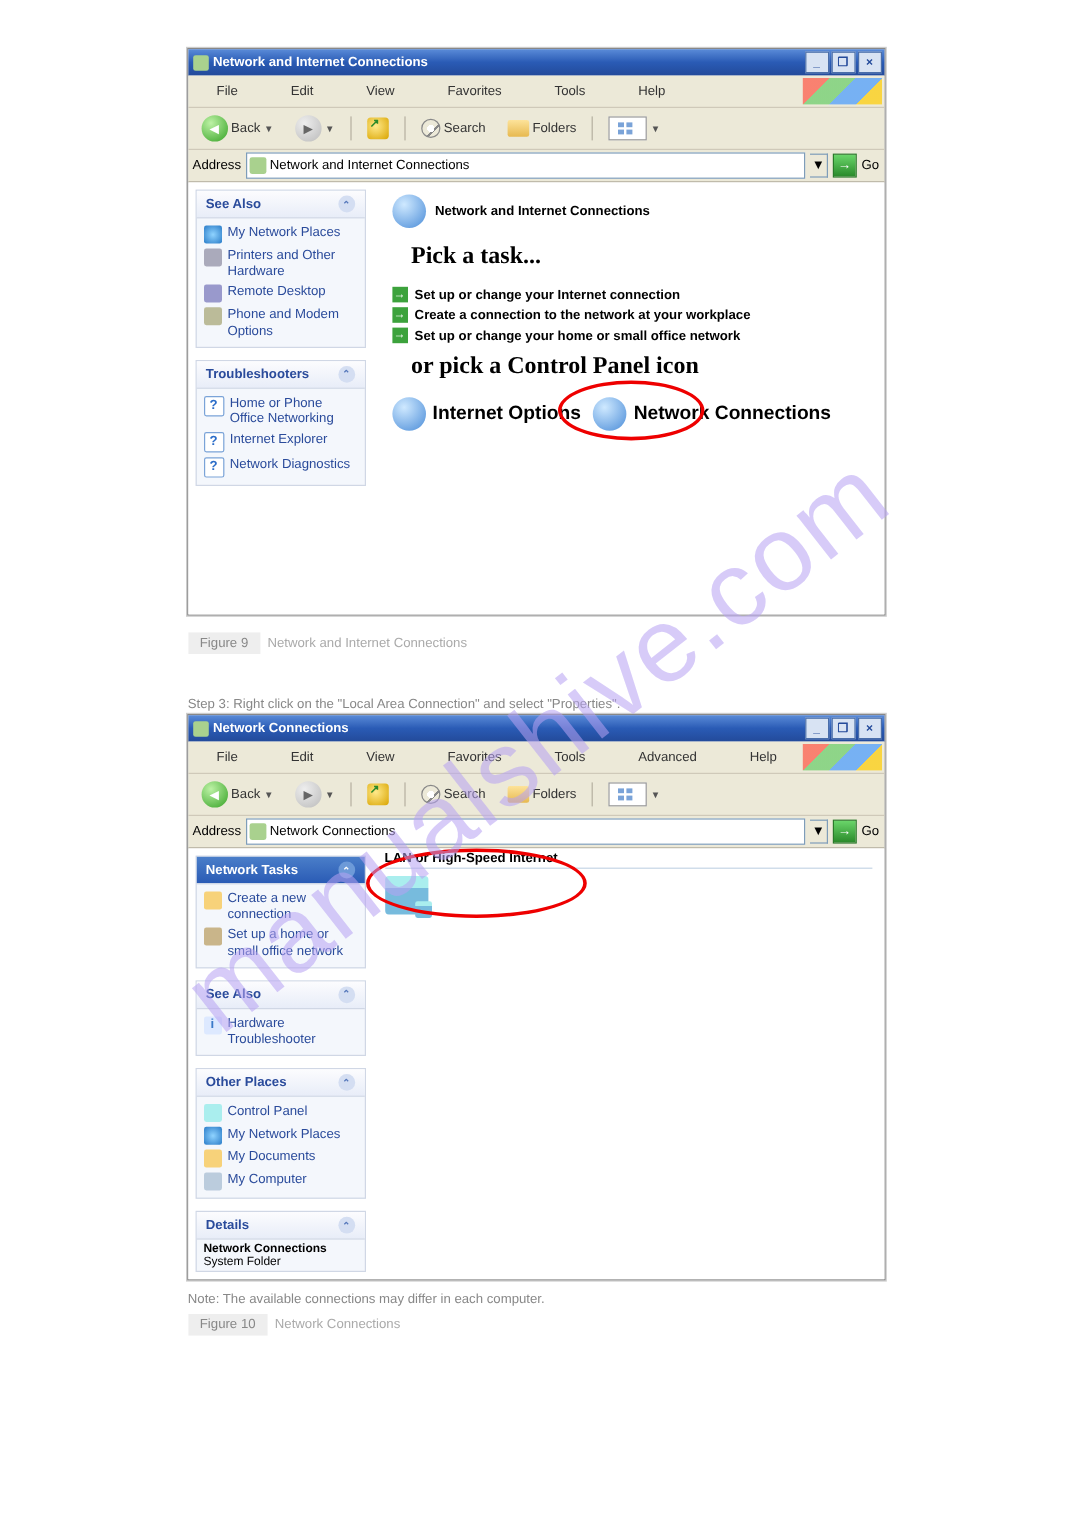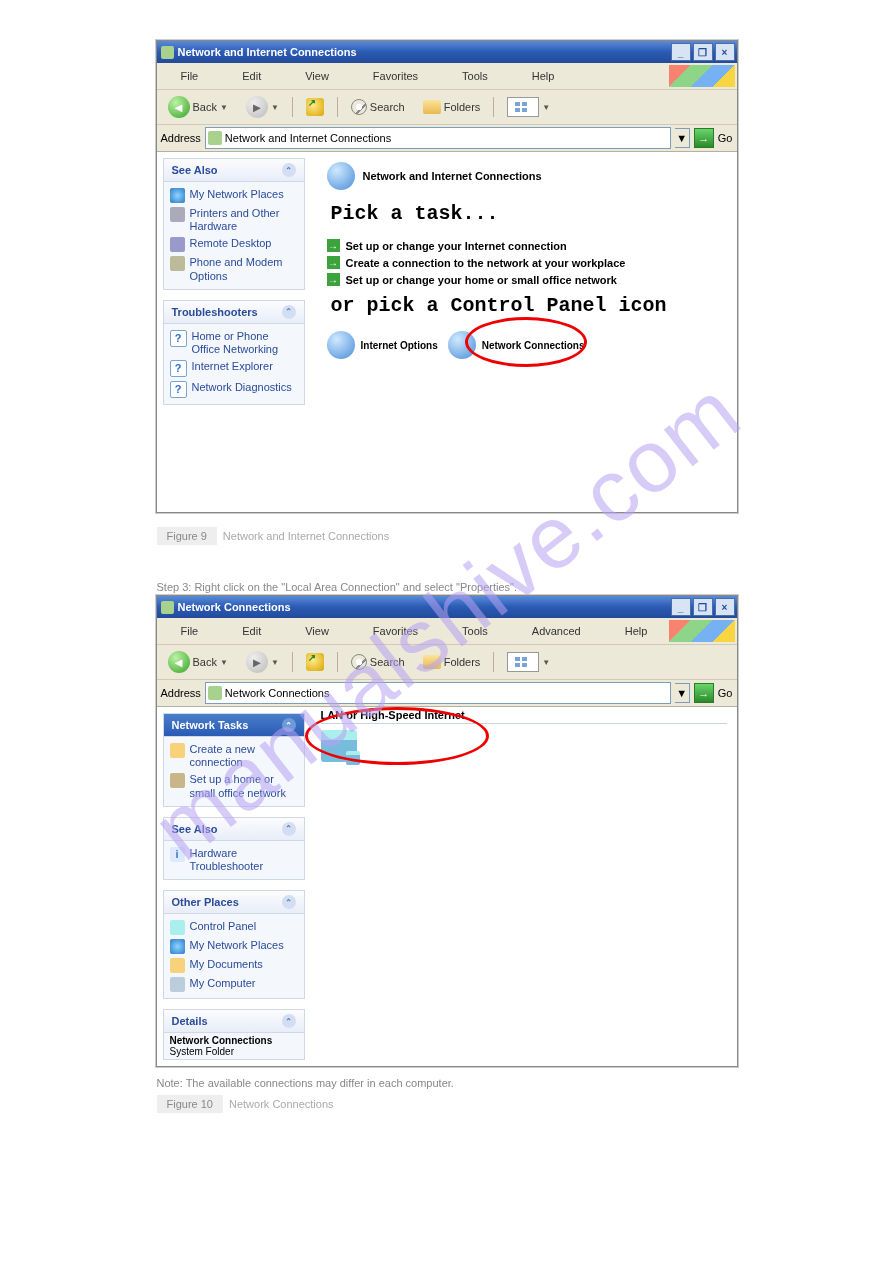--- a/index.html
+++ b/index.html
@@ -36,25 +36,25 @@
 .panel{background:#f4f7fc;border:1px solid #d0d7e5}
 .panel .phead{background:linear-gradient(180deg,#fcfcfe,#e8edf8);padding:4px 8px;font-weight:bold;color:#2a4b9b;font-size:11px;display:flex;align-items:center;border-bottom:1px solid #d0d7e5}
 .panel .phead .chev{margin-left:auto;width:14px;height:14px;border-radius:50%;background:#d4def2;display:flex;align-items:center;justify-content:center;color:#5577bb;font-size:8px}
 .panel .pbody{padding:4px 6px}
 .pitem{display:flex;align-items:flex-start;gap:5px;padding:2px 0;color:#2a4b9b;font-size:11px;line-height:1.2}
 .pitem .pic{width:15px;height:15px;flex-shrink:0;border-radius:2px}
 .main{flex:1;padding:10px 16px;position:relative}
 .hrow{display:flex;align-items:center;gap:8px;margin-bottom:12px}
 .hicon{width:28px;height:28px;border-radius:50%;background:radial-gradient(circle at 35% 30%,#cfe9ff,#4a8cd8);position:relative}
 .htext{font-weight:bold;font-size:11px}
-h2.big{font-family:Liberation Mono, monospace;font-size:20px;font-weight:bold;margin:8px 4px 14px}
+h2.big{font-family:Liberation Serif, serif;font-size:20px;font-weight:bold;margin:8px 16px 14px}
 .task{display:flex;align-items:center;gap:6px;margin:4px 0;font-size:11px;font-weight:bold}
 .task .arrow{width:13px;height:13px;background:#3ca23c;display:flex;align-items:center;justify-content:center;color:#fff;font-size:10px}
 .cprow{display:flex;align-items:center;gap:10px;margin-top:12px}
-.cp{display:flex;align-items:center;gap:6px;font-size:10px;font-weight:bold}
+.cp{display:flex;align-items:center;gap:6px;font-size:16px;font-weight:bold}
 .cp .cpic{width:28px;height:28px;border-radius:50%;background:radial-gradient(circle at 35% 30%,#cfe9ff,#4a8cd8)}
 .redcirc{position:absolute;border:3px solid #e00;border-radius:50%;pointer-events:none}
 .caption{width:580px;margin:0 auto 32px;padding:4px 8px}
 .caption .fignum{display:inline-block;background:#eee;padding:3px 10px;color:#888}
 .caption .figtxt{color:#aaa;margin-left:6px}
 .doctxt{width:580px;margin:2px auto;font-size:11px;color:#888}
 .lan{display:flex;align-items:center;gap:8px;margin-top:6px}
 .lan .lanic{width:36px;height:32px;background:linear-gradient(180deg,#aee 30%,#7bd 30%);border-radius:3px;position:relative}
 .lan .lanic::after{content:"";position:absolute;right:-3px;bottom:-3px;width:14px;height:14px;background:linear-gradient(180deg,#aee 30%,#7bd 30%);border-radius:2px}
 .lantext{font-size:10px;line-height:1.2}

